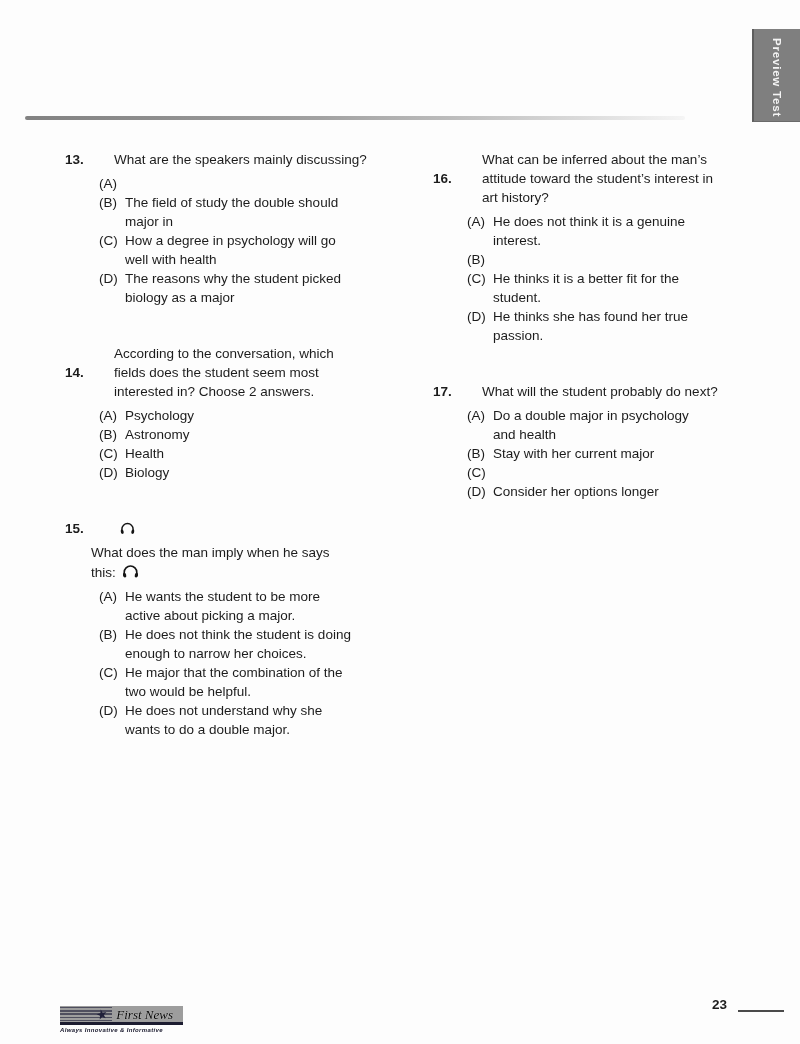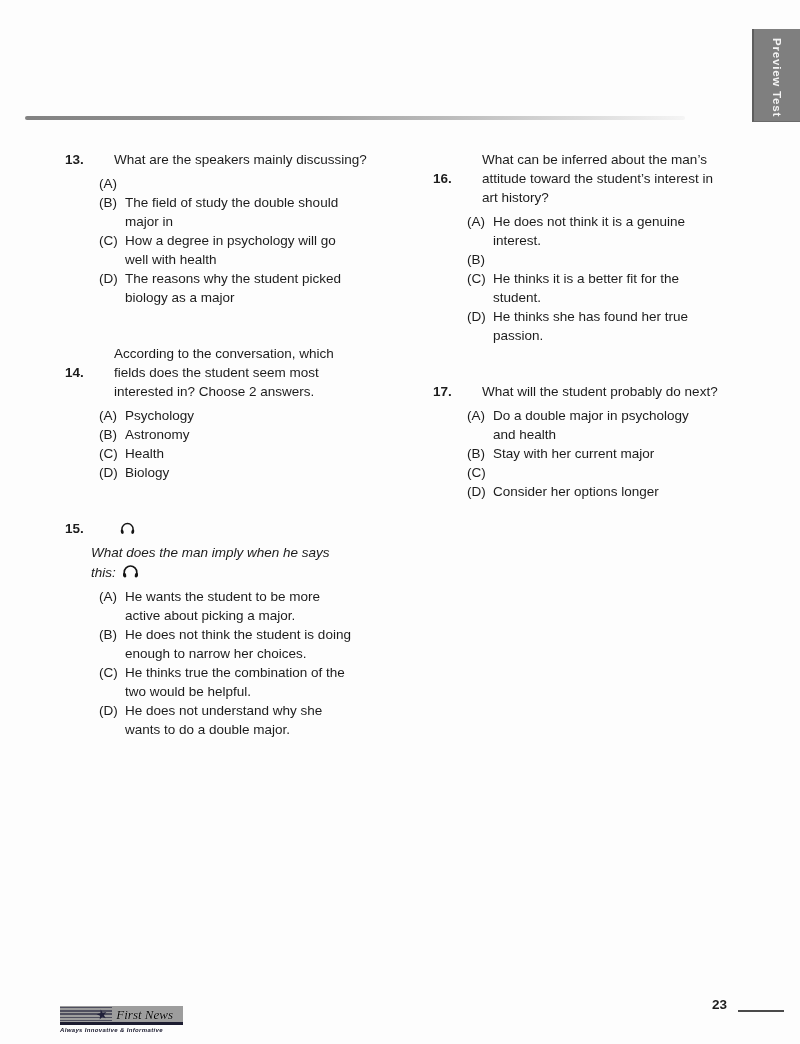--- a/index.html
+++ b/index.html
@@ -59,21 +59,20 @@
   .q-text {
     font-size: 13.5px;
     line-height: 19px;
   }
   .q-text .qt, .q-sub .qt { white-space: pre-wrap; }
   .q-sub {
     margin-left: 26px;
     margin-top: 5px;
     font-size: 13.5px;
     line-height: 19px;
-    font-style: italic;
   }
   .options { margin-left: 34px; margin-top: 5px; }
   .option { display: flex; align-items: flex-start; }
   .opt-letter {
     flex: 0 0 26px;
     font-size: 13.5px;
     line-height: 19px;
   }
   .opt-text {
     font-size: 13.5px;
@@ -235,21 +234,21 @@
         <span class="opt-text">He wants the student to be more
 active about picking a major.</span>
       </div>
       <div class="option">
         <span class="opt-letter">(B)</span>
         <span class="opt-text">He does not think the student is doing
 enough to narrow her choices.</span>
       </div>
       <div class="option">
         <span class="opt-letter">(C)</span>
-        <span class="opt-text">He thinks true the combination of the
+        <span class="opt-text">He major that the combination of the
 two would be helpful.</span>
       </div>
       <div class="option">
         <span class="opt-letter">(D)</span>
         <span class="opt-text">He does not understand why she
 wants to do a double major.</span>
       </div>
     </div>
   </div>
 

